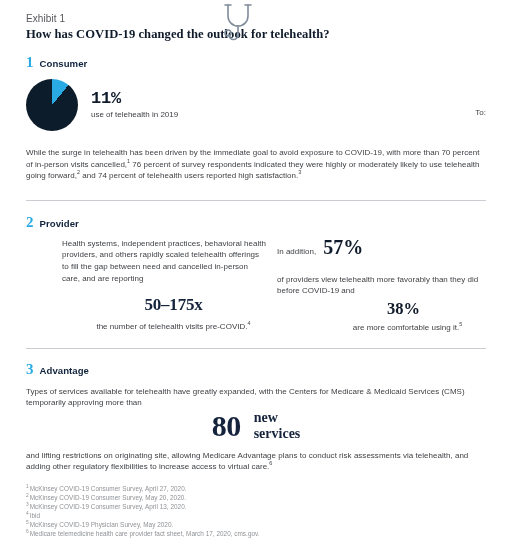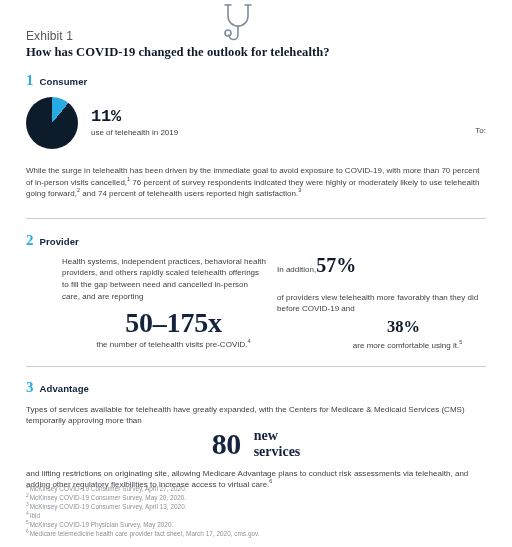--- a/index.html
+++ b/index.html
@@ -18,24 +18,24 @@
   .page {
     position: relative;
     width: 512px;
     height: 547px;
     box-sizing: border-box;
     padding: 0 26px;
   }
 
   
   .exhibit-label {
-    font-size: 12px;
+    font-size: 10px;
     color: #55565a;
     letter-spacing: 0.1px;
-    padding-top: 31px;
+    padding-top: 13px;
     line-height: 11px;
   }
   .exhibit-title {
     font-family: "Liberation Serif", serif;
     font-weight: bold;
     font-size: 12.6px;
     color: #0f1a2b;
     line-height: 16px;
     margin-top: 2px;
     letter-spacing: 0.05px;
@@ -141,31 +141,32 @@
     position: absolute;
     left: 222px;
     top: 2px;
     width: 34px;
     height: 42px;
   }
 
   .big-dark {
     font-family: "Liberation Serif", serif;
     font-weight: bold;
-    font-size: 28px;
+    font-size: 17px;
     color: #15243c;
     line-height: 24px;
     letter-spacing: -0.2px;
   }
   .center { text-align: center; }
   .right  { text-align: right; }
 
   .inline-stat {
     display: flex;
     align-items: baseline;
+    gap: 7px;
   }
   .inline-label {
     font-size: 8px;
     color: #3c3f43;
   }
   .stat-57 {
     font-family: "Liberation Serif", serif;
     font-weight: bold;
     font-size: 20px;
     color: #0f1a2b;

